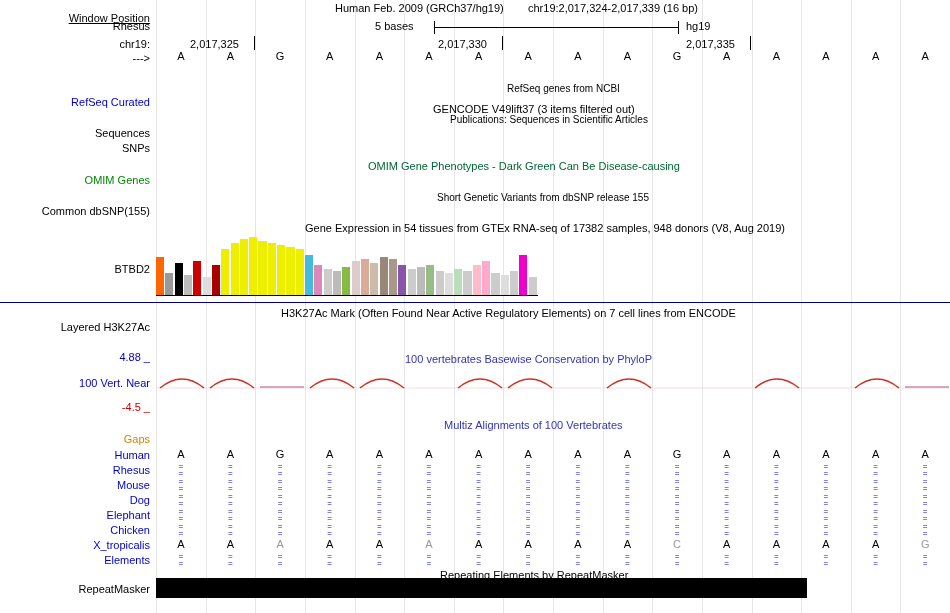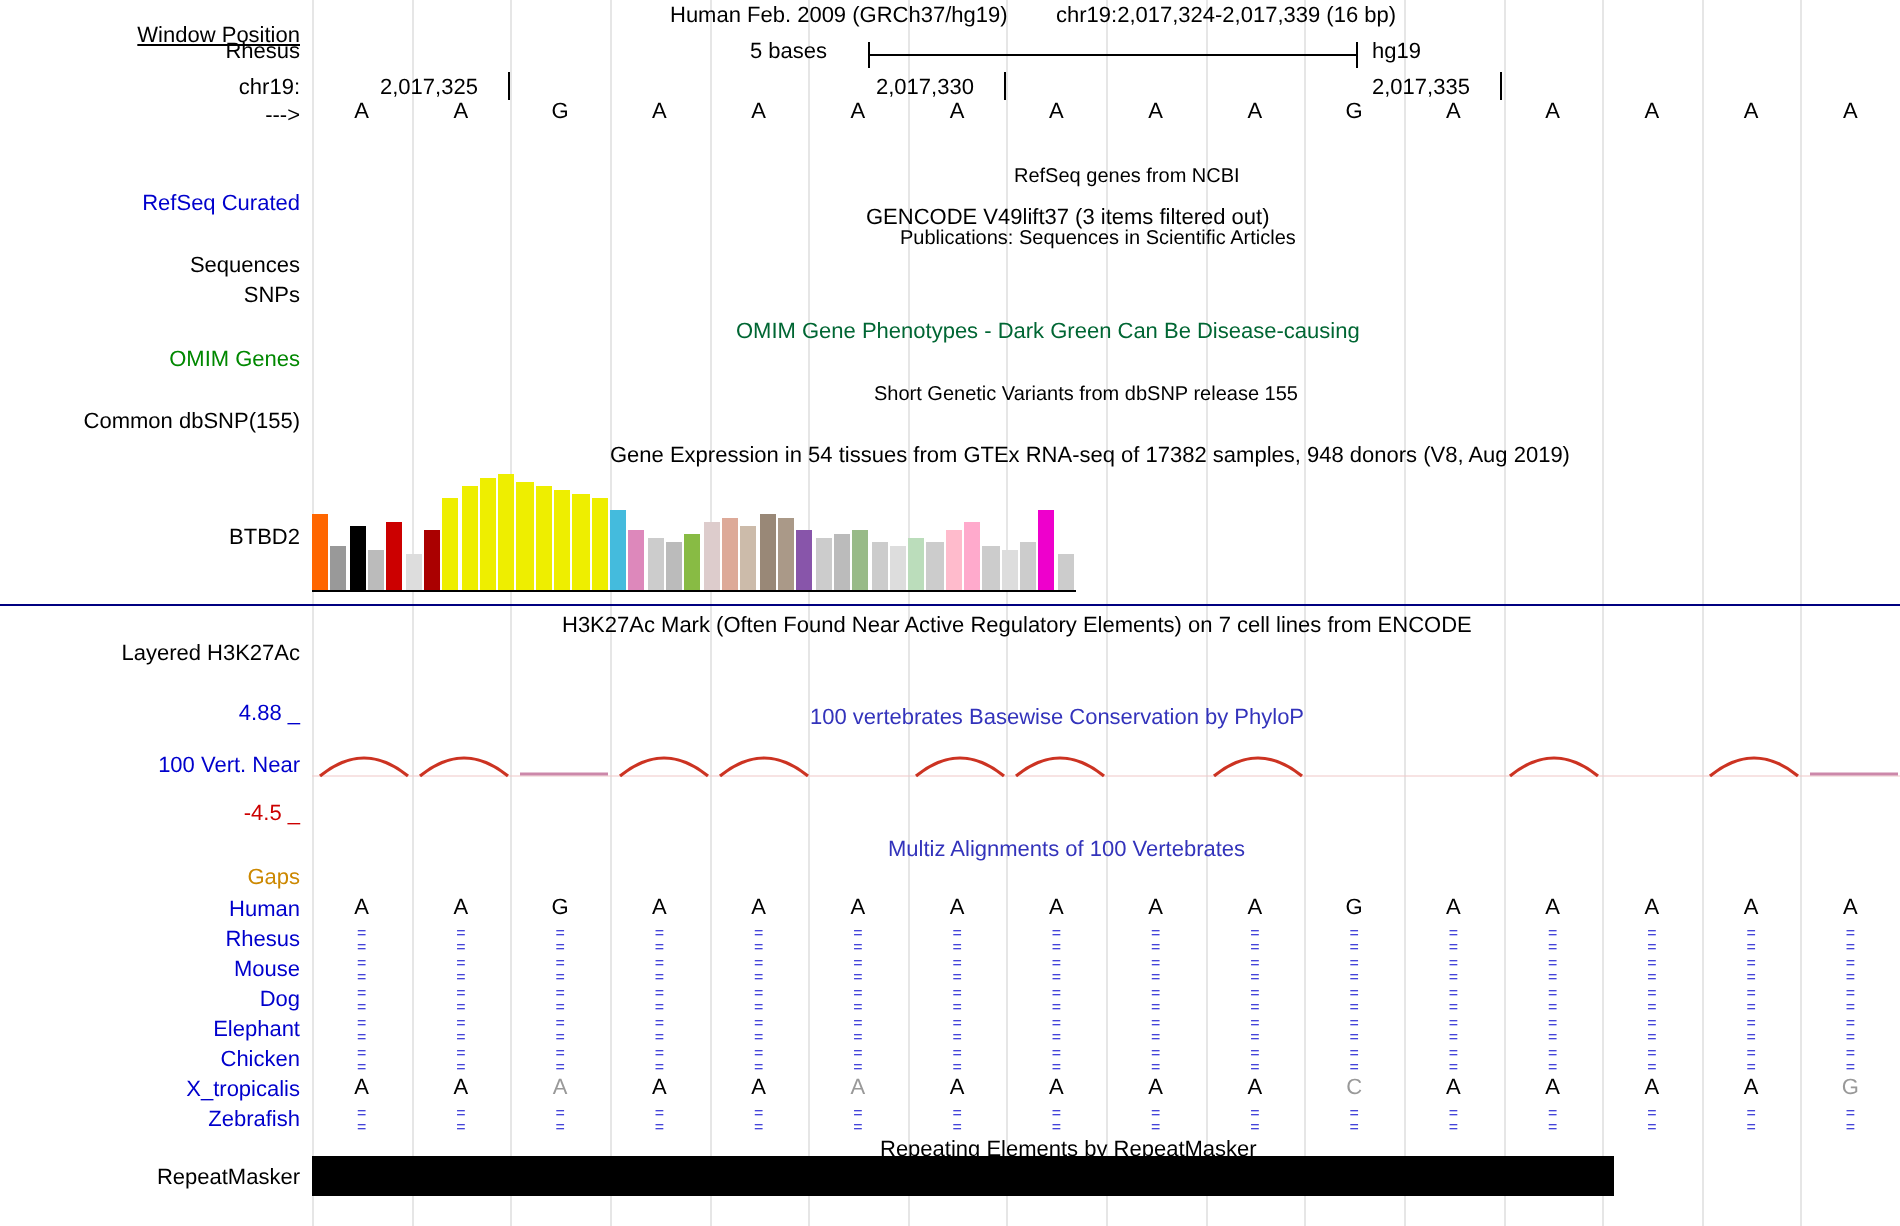--- a/index.html
+++ b/index.html
@@ -117,21 +117,21 @@
   <div class="lbl" style="right:800px; top:583px;">RepeatMasker</div>
 
   <div id="species-labels">
       <div class="lbl blue" style="right: 800px; top: 449px;">Human</div>
       <div class="lbl blue" style="right: 800px; top: 464px;">Rhesus</div>
       <div class="lbl blue" style="right: 800px; top: 479px;">Mouse</div>
       <div class="lbl blue" style="right: 800px; top: 494px;">Dog</div>
       <div class="lbl blue" style="right: 800px; top: 509px;">Elephant</div>
       <div class="lbl blue" style="right: 800px; top: 524px;">Chicken</div>
       <div class="lbl blue" style="right: 800px; top: 539px;">X_tropicalis</div>
-      <div class="lbl blue" style="right: 800px; top: 554px;">Zebrafish</div>
+      <div class="lbl blue" style="right: 800px; top: 554px;">Elements</div>
     </div>
 
   <div id="grid">
       <div class="vgrid" style="left: 156px;"></div>
       <div class="vgrid" style="left: 205.625px;"></div>
       <div class="vgrid" style="left: 255.25px;"></div>
       <div class="vgrid" style="left: 304.875px;"></div>
       <div class="vgrid" style="left: 354.5px;"></div>
       <div class="vgrid" style="left: 404.125px;"></div>
       <div class="vgrid" style="left: 453.75px;"></div>

